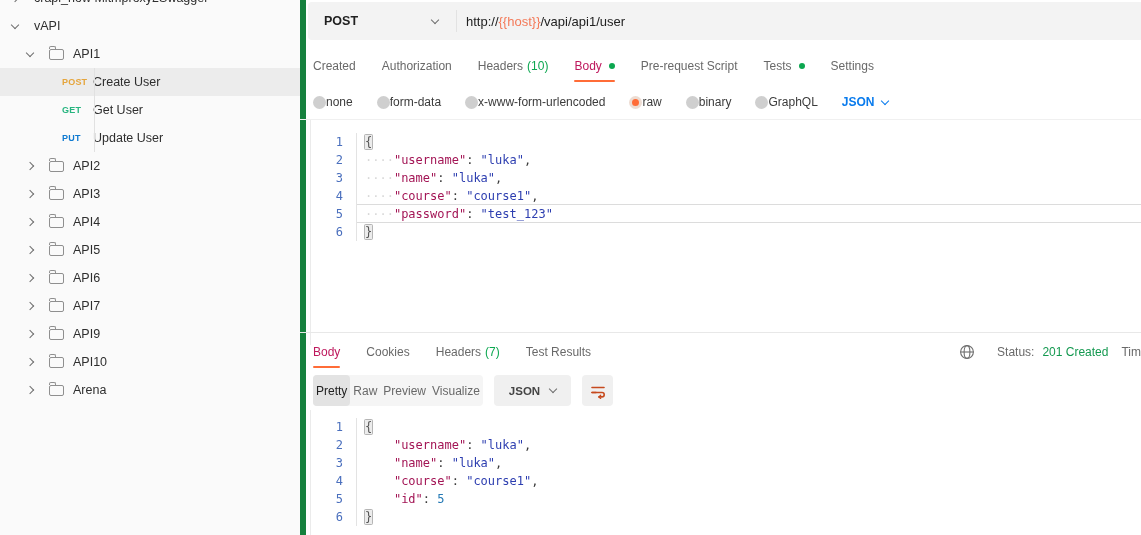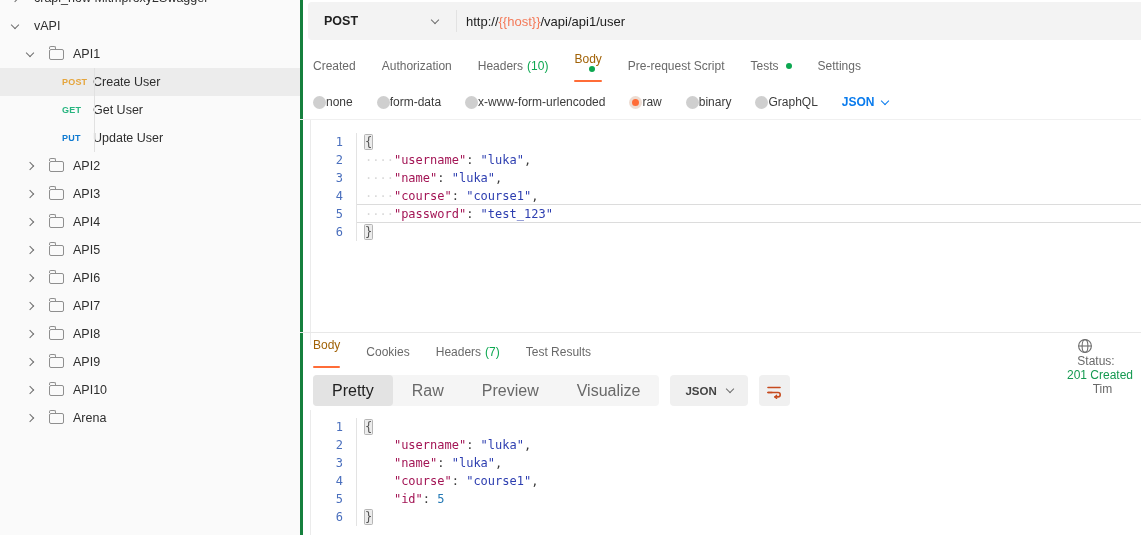--- a/index.html
+++ b/index.html
@@ -2,21 +2,21 @@
 <html style="--accent: #ff6c37; --green: #0ca750; --status-green: #149950; --link-blue: #097bed; --method-post: #e5a53c; --method-get: #26b47f; --method-put: #0f7ad1; --url-var: #f47a59; --syntax-key: #a31555; --syntax-string: #2d3eb0; --syntax-number: #2479b5; --line-number: #4a6fbd; --wrap-icon: #c64a1e;"><head>
 <meta charset="utf-8">
 <style>
   html,body{margin:0;padding:0;}
   body{
     width:1141px;height:535px;overflow:hidden;position:relative;
     background:#ffffff;font-family:"Liberation Sans",sans-serif;
     -webkit-font-smoothing:antialiased;
   }
   
-  #sidebar{position:absolute;left:0;top:0;width:300px;height:535px;background:#fafafa;border-right:3px solid #15803d;overflow:hidden;}
+  #sidebar{position:absolute;left:0;top:0;width:300px;height:535px;background:#fafafa;border-right:6px solid #15803d;overflow:hidden;}
   .tree{position:absolute;top:-16px;left:0;right:0;}
   .srow{height:28px;display:flex;align-items:center;font-size:12.5px;color:#2e2e2e;cursor:pointer;}
   .srow.selected{background:#ececec;}
   .srow .lbl{white-space:nowrap;}
   .pad-col{padding-left:12px;}
   .pad-fold{padding-left:27px;}
   .pad-req{padding-left:62px;}
   .chv{display:inline-block;width:5px;height:5px;border-right:1.4px solid #6e6e6e;border-bottom:1.4px solid #6e6e6e;flex:none;}
   .chv.down{transform:rotate(45deg);margin-top:-3px;}
   .chv.right{transform:rotate(-45deg);}
@@ -34,21 +34,21 @@
   .methodsel{width:114px;flex:none;display:flex;align-items:center;justify-content:space-between;padding:0 18px 0 16px;cursor:pointer;}
   .methodsel .mname{font-size:12.5px;font-weight:bold;color:#212121;}
   .urldiv{width:1px;height:22px;background:#e2e2e2;flex:none;}
   .urltext{padding-left:9px;font-size:13px;color:#212121;white-space:nowrap;cursor:text;}
   .urltext .uvar{color:var(--url-var,#f47a59);}
   
   .tabsrow{position:absolute;left:13px;height:28px;display:flex;gap:26px;}
   .reqtabs{top:52px;}
   .restabs{top:338px;}
   .tab{font-size:12px;color:#696969;display:flex;align-items:center;height:100%;position:relative;cursor:pointer;white-space:nowrap;}
-  .tab.active{color:#a16207;flex-direction:column;}
+  .tab.active{color:#be185d;}
   .tab.active::after{content:"";position:absolute;left:0;right:0;bottom:-2px;height:2px;background:var(--accent,#ff6c37);border-radius:1px;}
   .tab .count{color:var(--green,#0ca750);margin-left:4px;}
   .tab .dot{width:6px;height:6px;border-radius:50%;background:var(--green,#0ca750);margin-left:7px;}
   
   .modes{position:absolute;left:13px;top:90px;height:24px;display:flex;align-items:center;gap:24px;}
   .mode{display:flex;align-items:center;font-size:12px;color:#3b3b3b;cursor:pointer;white-space:nowrap;}
   .radio{width:13px;height:13px;border-radius:50%;background:#cfcfcf;flex:none;}
   .radio.sel{width:7px;height:7px;border:3px solid #eddcd2;background:var(--accent,#ff6c37);}
   .langlink{display:flex;align-items:center;gap:7px;font-size:12px;font-weight:bold;color:var(--link-blue,#097bed);cursor:pointer;}
   .langlink .chv{border-color:var(--link-blue,#097bed);}
@@ -65,28 +65,28 @@
   .crow.active::before,.crow.active::after{content:"";position:absolute;left:46px;right:0;height:1px;background:#dcdcdc;}
   .crow.active::before{top:-1px;}
   .crow.active::after{bottom:0;}
   .t-key{color:var(--syntax-key,#a31555);}
   .t-str{color:var(--syntax-string,#2d3eb0);}
   .t-num{color:var(--syntax-number,#2479b5);}
   .t-p{color:#3b3b3b;}
   .t-ws{color:#d8d8d8;}
   .t-brace{color:#555;background:#ececec;box-shadow:0 0 0 1px #b5b5b5;border-radius:1px;}
   
-  .resmeta{position:absolute;right:8px;top:338px;height:28px;display:flex;align-items:center;font-size:12px;color:#696969;flex-direction:column;}
+  .resmeta{position:absolute;right:0;top:338px;height:28px;display:flex;align-items:center;font-size:12px;color:#696969;}
   .resmeta .glb{margin-right:22px;display:flex;align-items:center;}
   .resmeta .sv{color:var(--status-green,#149950);margin-left:8px;}
   .resmeta .tm{margin-left:13px;color:#696969;}
   
   .toolbar{position:absolute;left:13px;top:375px;height:31px;display:flex;gap:11px;}
   .seg{background:#f5f5f5;border-radius:4px;display:flex;align-items:stretch;height:31px;}
-  .seg-item{padding:0 19px;font-size:16px;color:#696969;display:flex;align-items:center;border-radius:4px;cursor:pointer;}
+  .seg-item{padding:0 3px;font-size:12px;color:#696969;display:flex;align-items:center;border-radius:4px;cursor:pointer;}
   .seg-item.active{background:#e3e3e3;color:#212121;}
   .langbox{background:#f0f0f0;border-radius:4px;display:flex;align-items:center;gap:10px;padding:0 15px;font-size:11.5px;font-weight:bold;color:#444;cursor:pointer;height:31px;box-sizing:border-box;}
   .wrapbox{background:#f0f0f0;border-radius:4px;width:31px;height:31px;display:flex;align-items:center;justify-content:center;cursor:pointer;}
 </style>
 </head>
 <body>
 
 <div id="sidebar">
   <div class="tree">
       <div class="srow pad-col">
@@ -145,26 +145,20 @@
         <span class="chv right"></span>
         <span class="sp16"></span>
         <span class="fold"></span>
         <span class="lbl">API6</span>
       </div>
       <div class="srow pad-fold">
         <span class="chv right"></span>
         <span class="sp16"></span>
         <span class="fold"></span>
         <span class="lbl">API7</span>
-      </div>
-      <div class="srow pad-fold">
-        <span class="chv right"></span>
-        <span class="sp16"></span>
-        <span class="fold"></span>
-        <span class="lbl">API8</span>
       </div>
       <div class="srow pad-fold">
         <span class="chv right"></span>
         <span class="sp16"></span>
         <span class="fold"></span>
         <span class="lbl">API9</span>
       </div>
       <div class="srow pad-fold">
         <span class="chv right"></span>
         <span class="sp16"></span>

